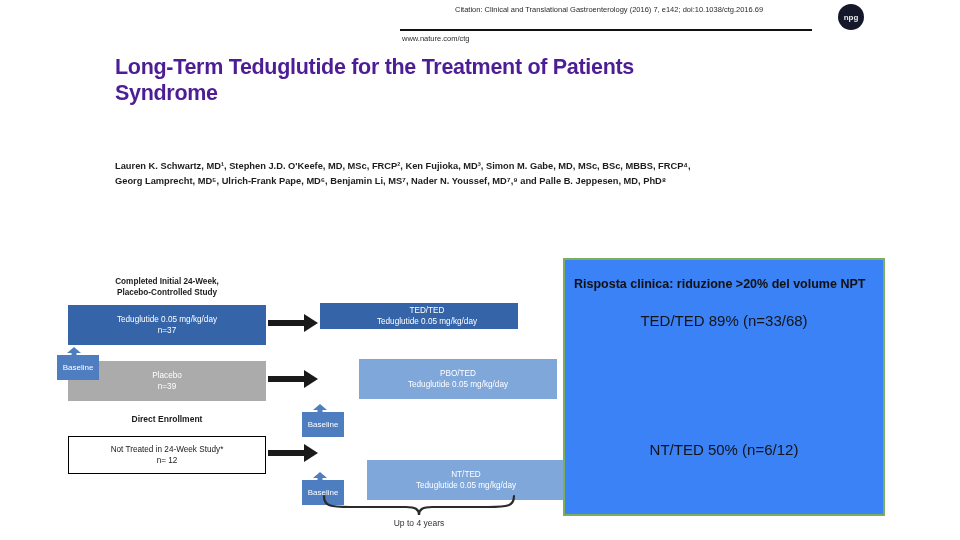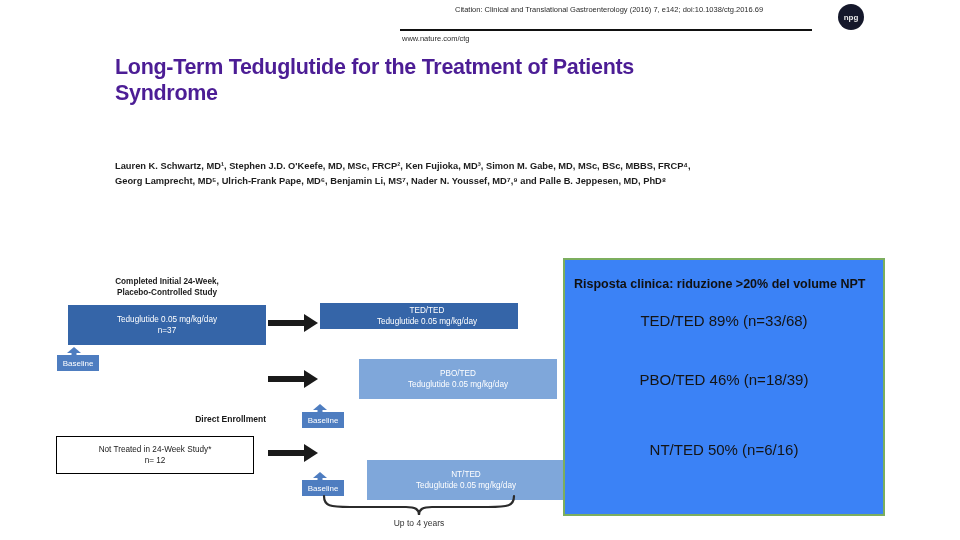--- a/index.html
+++ b/index.html
@@ -27,42 +27,42 @@
   .dg-header { position:absolute; left:68px; top:277px; width:198px; text-align:center;
                font-size:8.2px; font-weight:bold; line-height:10.5px; color:#1a1a1a;
                white-space:pre-line; }
   .box { position:absolute; width:198px; height:40px; display:flex; align-items:center;
          justify-content:center; text-align:center; font-size:8.2px; line-height:11px;
          color:#fff; white-space:pre-line; }
   .box-ted     { left:68px;  top:305px; background:var(--dark-blue); }
   .box-tedted  { left:320px; top:303px; height:26px; background:var(--dark-blue);padding-left:16px; }
   .box-pbo     { left:68px;  top:361px; background:var(--gray); }
   .box-pboted  { left:320px; top:359px; background:var(--light-blue);margin-left:39px; }
-  .box-nt      { left:56px;  top:436px; height:38px; background:#fff;
+  .box-nt      { left:68px;  top:436px; height:38px; background:#fff;
                  border:1.5px solid #000; color:#1a1a1a; }
   .box-ntted   { left:320px; top:460px; background:var(--light-blue);margin-left:47px; }
 
   .h-arrow { position:absolute; width:50px; height:18px; }
   .h-arrow svg { display:block; }
   .arr1 { left:268px; top:314px; }
   .arr2 { left:268px; top:370px; }
   .arr3 { left:268px; top:444px; }
 
-  .baseline { position:absolute; width:42px; height:16px; background:var(--baseline-blue);
+  .baseline { position:absolute; width:42px; height:25px; background:var(--baseline-blue);
               color:#fff; font-size:8px; display:flex; align-items:center;
               justify-content:center; }
   .bl1 { left:57px;  top:355px; }
   .bl2 { left:302px; top:412px; }
   .bl3 { left:302px; top:480px; }
   .bl-arrow { position:absolute; width:16px; height:11px; }
   .bla1 { left:66px;  top:344px; }
   .bla2 { left:312px; top:401px; }
   .bla3 { left:312px; top:469px; }
 
-  .direct { position:absolute; left:68px; top:414px; width:198px; text-align:right;
+  .direct { position:absolute; left:68px; top:414px; width:198px; text-align:center;
             font-size:8.5px; font-weight:bold; color:#1a1a1a; }
   .brace { position:absolute; left:320px; top:492px; }
   .duration { position:absolute; left:320px; top:518px; width:198px; text-align:center;
               font-size:8.5px; color:#333; }
 
   
   .results { position:absolute; left:539px; top:258px; width:322px; height:258px;
              background:#3b82f6; border:2.5px solid var(--green-border);margin-left:24px; }
   .results-title { position:absolute; left:9px; top:17px; width:300px;
                    font-size:12.5px; font-weight:bold; color:#111; }
@@ -95,20 +95,22 @@
     <div>Georg Lamprecht, MD⁵, Ulrich-Frank Pape, MD⁶, Benjamin Li, MS⁷, Nader N. Youssef, MD⁷,⁹ and Palle B. Jeppesen, MD, PhD⁸</div>
   </div>
 
   <div class="dg-header">Completed Initial 24-Week,
 Placebo-Controlled Study</div>
 
   <div class="box box-ted">Teduglutide 0.05 mg/kg/day
 n=37</div>
   <div class="box box-tedted">TED/TED
 Teduglutide 0.05 mg/kg/day</div>
+  <div class="box box-pbo">Placebo
+n=39</div>
   <div class="box box-pboted">PBO/TED
 Teduglutide 0.05 mg/kg/day</div>
   <div class="box box-nt">Not Treated in 24-Week Study*
 n= 12</div>
   <div class="box box-ntted">NT/TED
 Teduglutide 0.05 mg/kg/day</div>
 
   <div class="h-arrow arr1">
     <svg width="50" height="18" viewBox="0 0 50 18">
         <rect x="0" y="6" width="36" height="6" fill="#1a1a1a"></rect>
@@ -155,17 +157,16 @@
   <div class="brace">
     <svg width="198" height="26" viewBox="0 0 198 26">
       <path d="M4,4 C4,14 10,15 30,15 L86,15 C95,15 99,17 99,23 C99,17 103,15 112,15 L168,15 C188,15 194,14 194,4" stroke="#2b2b2b" stroke-width="2.2" fill="none" stroke-linecap="round"></path>
     </svg>
   </div>
   <div class="duration">Up to 4 years</div>
 
   <div class="results">
     <div class="results-title">Risposta clinica: riduzione &gt;20% del volume NPT</div>
     <div class="result-line rl0">TED/TED 89% (n=33/68)</div>
-    <div class="result-line rl1">PBO/TED 46% (n=18/39)</div>
-    <div class="result-line rl2">NT/TED 50% (n=6/16)</div>
+    <div class="result-line rl2">NT/TED 50% (n=6/12)</div>
   </div>
 
 </div>
 
 </body></html>

